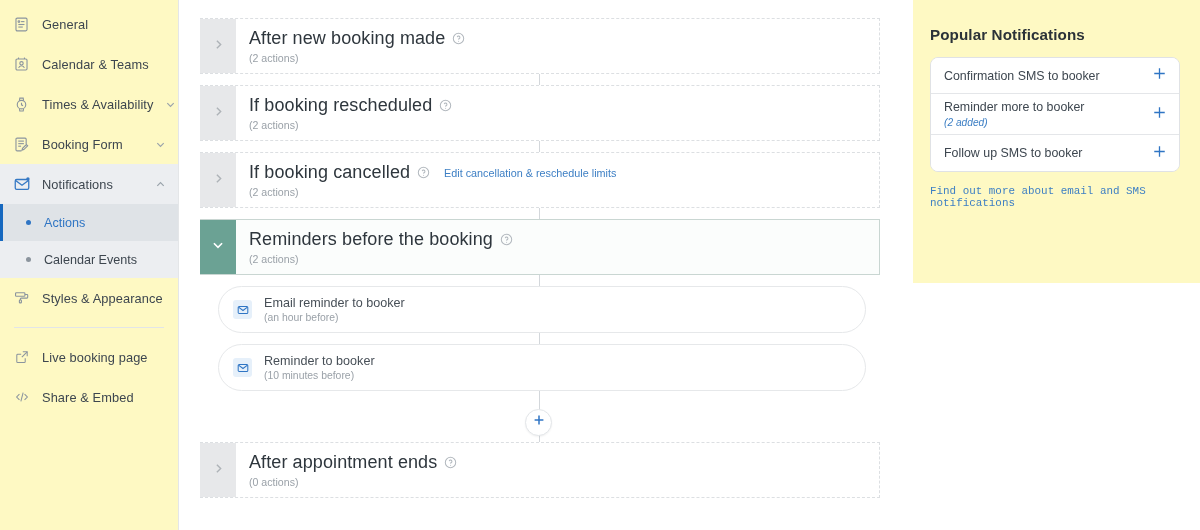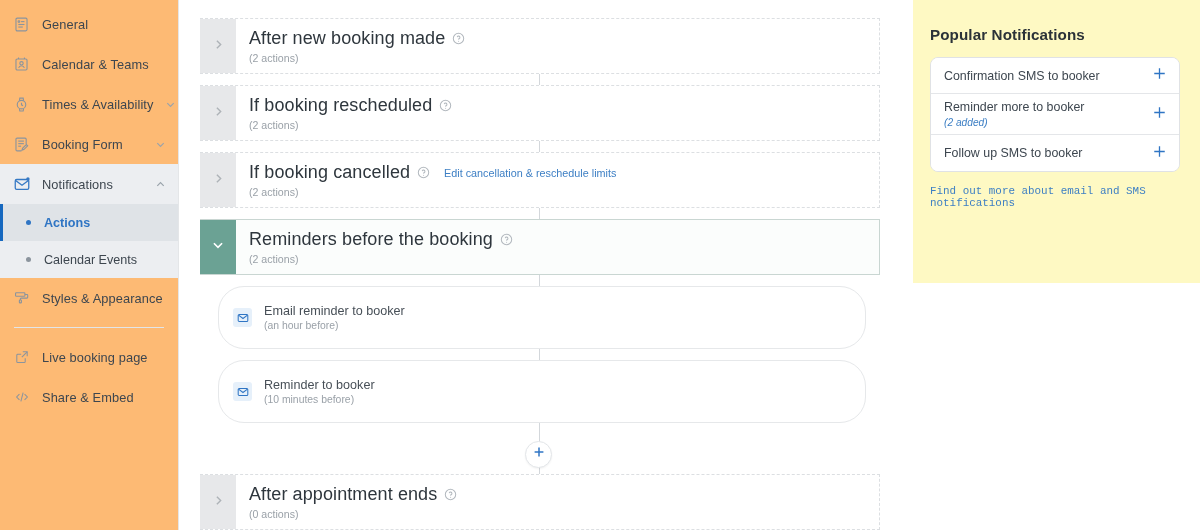--- a/index.html
+++ b/index.html
@@ -8,21 +8,21 @@
     font-family: "Liberation Sans", sans-serif;
     background: #ffffff;
     overflow: hidden;
     -webkit-font-smoothing: antialiased;
   }
   .app { display: flex; width: 1200px; height: 530px; }
 
   
   .sidebar {
     width: 179px; height: 530px;
-    background: #fdba74;
+    background: #fef9c3;
     border-right: 1px solid #e4e6e8;
     padding-top: 4px;
     flex: 0 0 179px;
     position: relative;
   }
   .nav-item {
     display: flex; align-items: center;
     height: 40px;
     padding: 0 12px 0 12px;
     gap: 11px;
@@ -46,21 +46,21 @@
     position: relative;
   }
   .sub-item .dot { width: 5px; height: 5px; border-radius: 50%; background: #8b949d; flex: 0 0 5px; }
   .sub-item .sub-label { font-size: 12.6px; color: #3d464f; }
   .sub-item.active { background: #dfe3e7; }
   .sub-item.active::before {
     content: ""; position: absolute; left: 0; top: 0; bottom: 0;
     width: 3px; background: #1668bf;
   }
   .sub-item.active .dot { background: #2f75c4; }
-  .sub-item.active .sub-label { color: #2f75c4; font-weight: bold; }
+  .sub-item.active .sub-label { color: #2f75c4; }
 
   .nav-divider { height: 1px; background: #e2e5e8; margin: 9px 14px 9px 14px; }
 
   
   .main {
     flex: 1 1 auto;
     position: relative;
     background: #ffffff;
     padding: 18px 0 0 0;
   }
@@ -103,21 +103,21 @@
   .inline-link { font-size: 10.8px; color: #3d7fc4; margin-left: 7px; cursor: pointer; white-space: nowrap; }
 
   
   .action {
     position: relative; z-index: 1;
     display: flex; align-items: center;
     width: 648px; margin-left: 18px;
     background: #ffffff;
     border: 1px solid #e6e8ea;
     border-radius: 26px;
-    height: 63px;
+    height: 47px;
     padding: 0 0 0 14px;
     margin-bottom: 11px;
     gap: 12px;
     cursor: pointer;
   }
   .mail-badge {
     width: 19px; height: 19px; flex: 0 0 19px;
     background: #e6f0fa; border-radius: 3px;
     display: flex; align-items: center; justify-content: center;
     color: #2f75c4;

